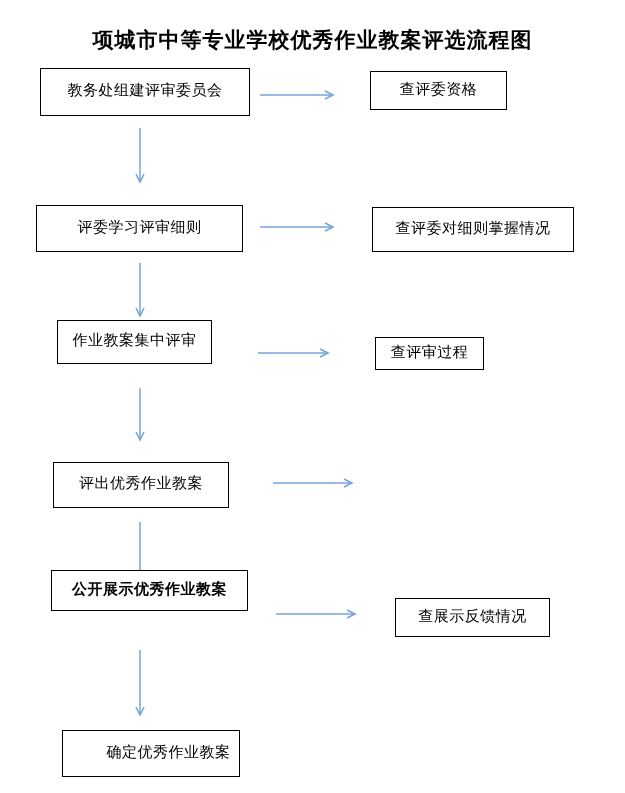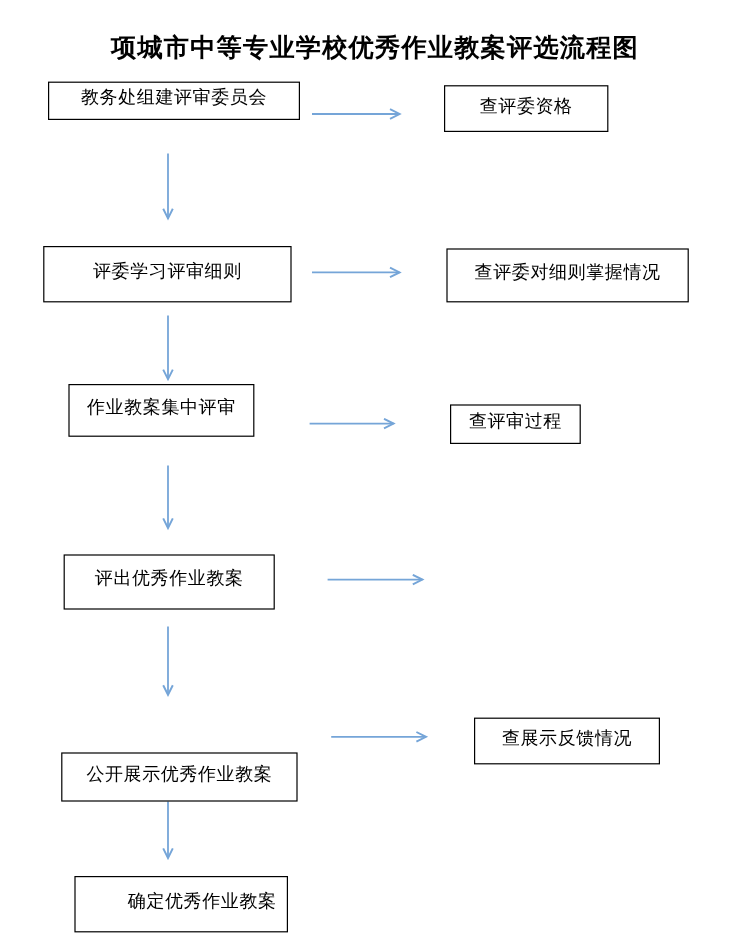--- a/index.html
+++ b/index.html
@@ -68,25 +68,25 @@
     <line x1="140" y1="522" x2="140" y2="579" stroke-width="1.5" marker-end="url(#ah)" stroke="#75a5d8"></line>
     <line x1="140" y1="650" x2="140" y2="715" stroke-width="1.5" marker-end="url(#ah)" stroke="#75a5d8"></line>
 
     <line x1="260" y1="95" x2="333" y2="95" stroke-width="1.5" marker-end="url(#ah)" stroke="#75a5d8"></line>
     <line x1="260" y1="227" x2="333" y2="227" stroke-width="1.5" marker-end="url(#ah)" stroke="#75a5d8"></line>
     <line x1="258" y1="353" x2="328" y2="353" stroke-width="1.5" marker-end="url(#ah)" stroke="#75a5d8"></line>
     <line x1="273" y1="483" x2="352" y2="483" stroke-width="1.5" marker-end="url(#ah)" stroke="#75a5d8"></line>
     <line x1="276" y1="614" x2="355" y2="614" stroke-width="1.5" marker-end="url(#ah)" stroke="#75a5d8"></line>
   </svg>
 
-  <div class="box" style="left:40px;  top:68px;  width:210px; height:32px;">教务处组建评审委员会</div>
+  <div class="box" style="left:40px;  top:68px;  width:210px; height:48px;">教务处组建评审委员会</div>
   <div class="box" style="left:36px;  top:205px; width:207px; height:47px;text-align:right;">评委学习评审细则</div>
   <div class="box" style="left:57px;  top:320px; width:155px; height:44px;">作业教案集中评审</div>
   <div class="box" style="left:53px;  top:462px; width:176px; height:46px;">评出优秀作业教案</div>
-  <div class="box" style="left:51px;  top:627px; width:197px; height:41px;">公开展示优秀作业教案</div>
+  <div class="box" style="left:51px;  top:570px; width:197px; height:41px;font-weight:bold;">公开展示优秀作业教案</div>
   <div class="box" style="left:62px;  top:730px; width:178px; height:47px;padding-left:39px;">确定优秀作业教案</div>
 
   <div class="box" style="left:370px; top:71px;  width:137px; height:39px;">查评委资格</div>
   <div class="box" style="left:372px; top:207px; width:202px; height:45px;">查评委对细则掌握情况</div>
   <div class="box" style="left:375px; top:337px; width:109px; height:33px;">查评审过程</div>
   <div class="box" style="left:382px; top:598px; width:155px; height:39px;margin-left:13px;">查展示反馈情况</div>
 
 </div>
 
 </body></html>

